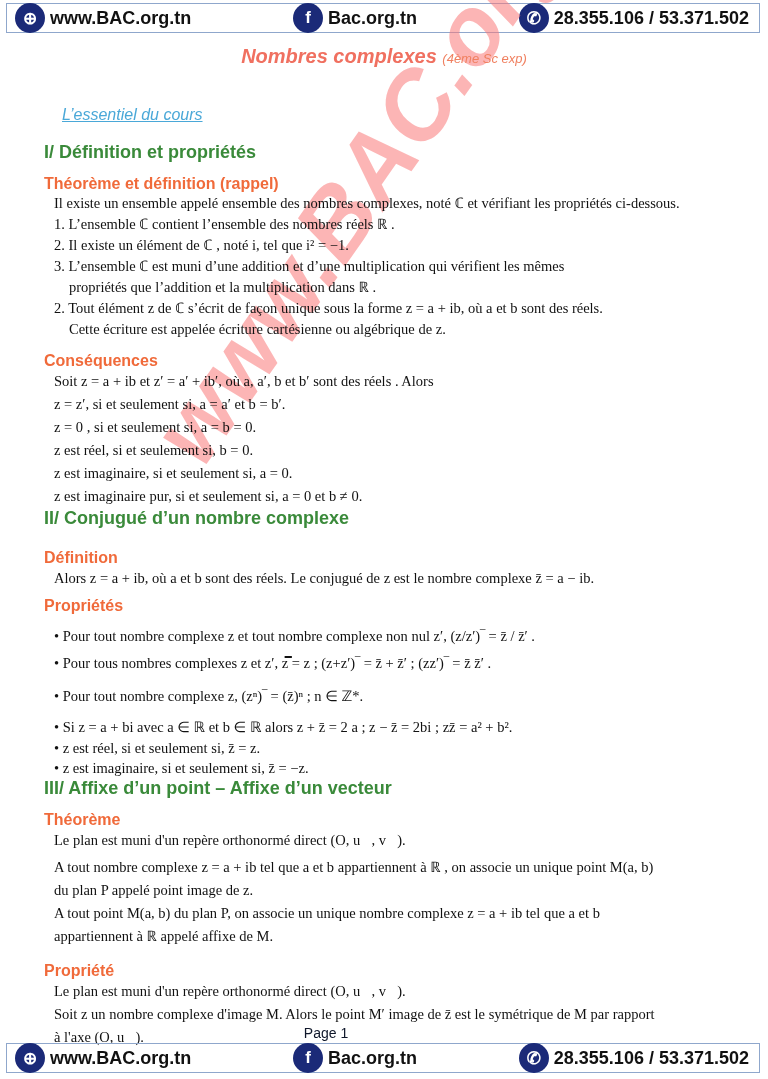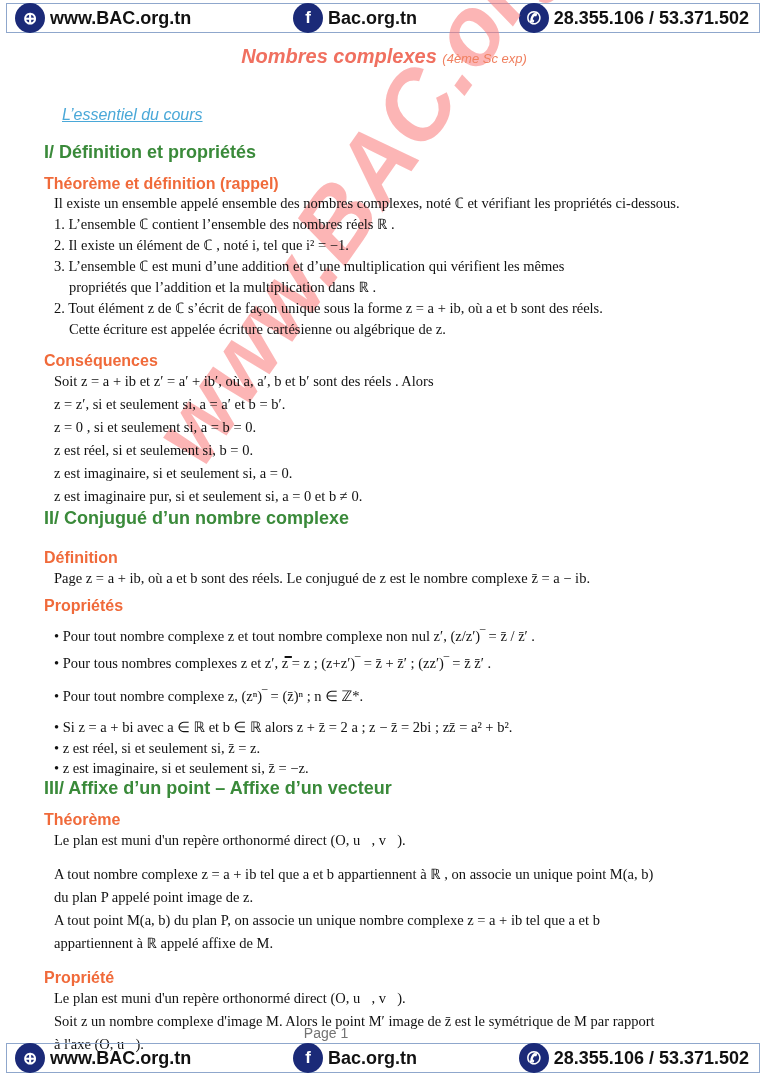--- a/index.html
+++ b/index.html
@@ -11,21 +11,21 @@
   .bicon { width:30px; height:30px; border-radius:50%; background:#1b2a78; color:#fff; display:flex; align-items:center; justify-content:center; font-size:17px; font-weight:bold; }
   .watermark { position:absolute; left:130px; top:420px; font-family:"Liberation Sans", sans-serif; font-weight:bold; font-style:italic; font-size:96px; color:rgba(250,120,120,0.55); transform:rotate(-55deg); transform-origin:left top; white-space:nowrap; pointer-events:none; }
   .title { position:absolute; top:45px; left:0; width:768px; text-align:center; font-family:"Liberation Sans", sans-serif; font-weight:bold; font-style:italic; font-size:20px; color:#f07060; }
   .title .sub { font-size:13px; font-weight:normal; color:#f08060; }
   .content { position:absolute; left:44px; top:88px; width:700px; }
   .kicker { color:#4aa8d8; font-family:"Liberation Sans", sans-serif; font-style:italic; font-size:16px; margin:18px;text-decoration:underline; }
   h2 { color:#3a8a3a; font-family:"Liberation Sans", sans-serif; font-size:18px; margin:0; }
   .lbl { font-family:"Liberation Sans", sans-serif; font-weight:bold; font-size:16px; color:#f06a3a; margin:0; }
   .line { font-size:14.5px; margin:0; padding-left:10px; white-space:nowrap; }
   .bul::before { content:"• "; }
-  .page { position:absolute; top:1025px; width:652px; text-align:center; color:#737373; font-family:"Liberation Sans", sans-serif; font-size:14px; }
+  .page { position:absolute; top:1025px; width:652px; text-align:center; color:#0f172a; font-family:"Liberation Sans", sans-serif; font-size:14px; }
 </style>
 </head>
 <body>
 
 <div class="banner top">
   <div class="bitem">
       <span class="bicon">⊕</span>
       <span>www.BAC.org.tn</span>
     </div>
   <div class="bitem">
@@ -59,35 +59,35 @@
   <div style="line-height:23px">
     <p class="line">Soit z = a + ib et z′ = a′ + ib′, où a, a′, b et b′ sont des réels . Alors</p>
     <p class="line">z = z′, si et seulement si, a = a′ et b = b′.</p>
     <p class="line">z = 0 , si et seulement si, a = b = 0.</p>
     <p class="line">z est réel, si et seulement si, b = 0.</p>
     <p class="line">z est imaginaire, si et seulement si, a = 0.</p>
     <p class="line">z est imaginaire pur, si et seulement si, a = 0 et b ≠ 0.</p>
   </div>
   <h2>II/ Conjugué d’un nombre complexe</h2>
   <p class="lbl" style="margin-top:20px">Définition</p>
-  <p class="line" style="line-height:22px">Page z = a + ib, où a et b sont des réels. Le conjugué de z est le nombre complexe z̄ = a − ib.</p>
+  <p class="line" style="line-height:22px">Alors z = a + ib, où a et b sont des réels. Le conjugué de z est le nombre complexe z̄ = a − ib.</p>
   <p class="lbl" style="margin-top:8px">Propriétés</p>
   <div style="line-height:27px">
     <p class="line bul" style="margin-top:8px">Pour tout nombre complexe z et tout nombre complexe non nul z′, (z/z′)‾ = z̄ / z̄′ .</p>
     <p class="line bul">Pour tous nombres complexes z et z′, z̿ = z ; (z+z′)‾ = z̄ + z̄′ ; (zz′)‾ = z̄ z̄′ .</p>
     <p class="line bul" style="margin-top:6px">Pour tout nombre complexe z, (zⁿ)‾ = (z̄)ⁿ ; n ∈ ℤ*.</p>
     <p class="line bul" style="margin-top:6px;line-height:22px">Si z = a + bi avec a ∈ ℝ et b ∈ ℝ alors z + z̄ = 2 a ; z − z̄ = 2bi ; zz̄ = a² + b².</p>
     <p class="line bul" style="line-height:20px">z est réel, si et seulement si, z̄ = z.</p>
     <p class="line bul" style="line-height:20px">z est imaginaire, si et seulement si, z̄ = −z.</p>
   </div>
   <h2>III/ Affixe d’un point – Affixe d’un vecteur</h2>
   <p class="lbl" style="margin-top:12px">Théorème</p>
   <div style="line-height:23px">
     <p class="line">Le plan est muni d'un repère orthonormé direct (O, u⃗, v⃗).</p>
-    <p class="line" style="margin-top:11px">A tout nombre complexe z = a + ib tel que a et b appartiennent à ℝ , on associe un unique point M(a, b)</p>
+    <p class="line" style="margin-top:4px">A tout nombre complexe z = a + ib tel que a et b appartiennent à ℝ , on associe un unique point M(a, b)</p>
     <p class="line">du plan P appelé point image de z.</p>
     <p class="line">A tout point M(a, b) du plan P, on associe un unique nombre complexe z = a + ib tel que a et b</p>
     <p class="line">appartiennent à ℝ appelé affixe de M.</p>
   </div>
   <p class="lbl" style="margin-top:14px">Propriété</p>
   <div style="line-height:23px">
     <p class="line">Le plan est muni d'un repère orthonormé direct (O, u⃗, v⃗).</p>
     <p class="line">Soit z un nombre complexe d'image M. Alors le point M′ image de z̄ est le symétrique de M par rapport</p>
     <p class="line">à l'axe (O, u⃗).</p>
   </div>

